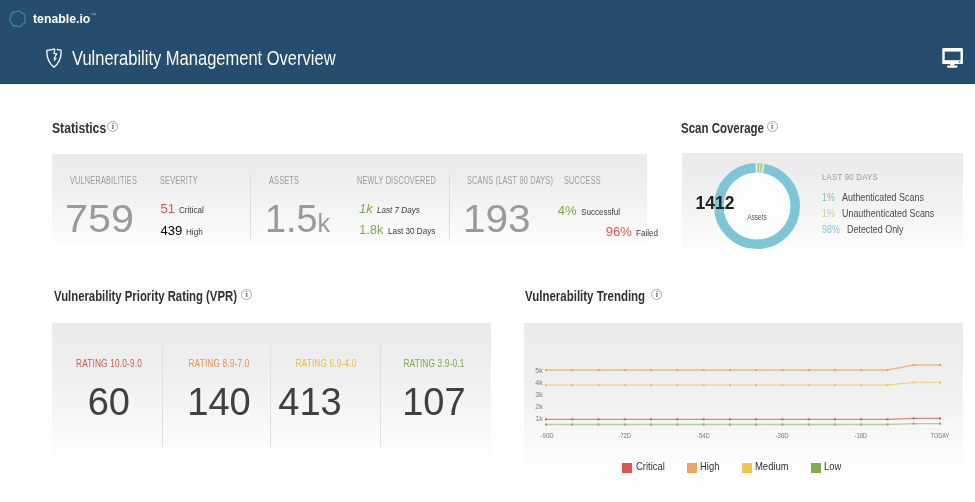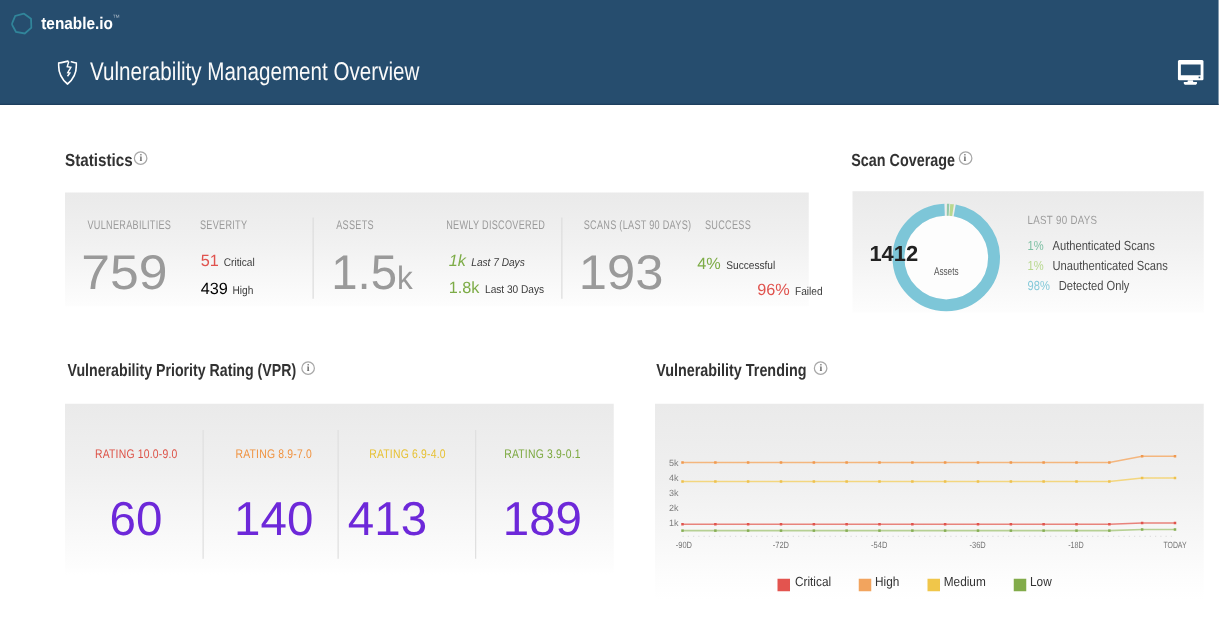--- a/index.html
+++ b/index.html
@@ -20,21 +20,21 @@
 .kv .lbl { font-size:9px; color:#3a3a3a; display:inline-block; transform:scaleX(0.9); transform-origin:0 0; margin-left:4px; }
 .green { color:#7dac47; }
 .red { color:#e0534e; }
 .orange { color:#000000; }
 .blue { color:#85c9d9; }
 .tealgreen { color:#7fc0a4; }
 .lightgreen { color:#b8d88f; }
 .srow { position:absolute; font-size:10.5px; line-height:1; white-space:nowrap; transform:scaleX(0.85); transform-origin:0 0; }
 .srow2 { position:absolute; font-size:10.5px; line-height:1; color:#4a4a4a; white-space:nowrap; transform:scaleX(0.85); transform-origin:0 0; }
 .vprlbl { position:absolute; font-size:10px; line-height:1; text-align:center; width:120px; transform:scaleX(0.83); transform-origin:50% 0; letter-spacing:0.2px; }
-.vprnum { position:absolute; font-size:38px; color:#6d28d9; line-height:1; text-align:center; width:120px; transform:scaleX(1.0); transform-origin:50% 0;margin-top:14px; }
+.vprnum { position:absolute; font-size:38px; color:#404040; line-height:1; text-align:center; width:120px; transform:scaleX(1.0); transform-origin:50% 0; }
 .leg { position:absolute; width:10px; height:10px; }
 .legt { position:absolute; font-size:10.5px; color:#333; line-height:1; transform:scaleX(0.9); transform-origin:0 0; }
 </style>
 </head>
 <body>
 <div id="header">
   <svg class="abs" style="left:9px; top:10.4px;" width="17.2" height="17.6" viewBox="0 0 17.2 17.6">
     <polygon points="10.0,0.83 3.18,2.75 0.41,9.31 3.81,15.55 10.82,16.79 16.16,12.08 15.80,4.98" fill="none" stroke="#31859a" stroke-width="1.45"></polygon>
   </svg>
   <div id="logo-text">tenable.io</div>
@@ -106,21 +106,21 @@
 <div class="vdiv" style="left:161.5px; top:344px; height:103px; background:#e0e0e0;"></div>
 <div class="vdiv" style="left:270px; top:344px; height:103px; background:#e0e0e0;"></div>
 <div class="vdiv" style="left:380px; top:344px; height:103px; background:#e0e0e0;"></div>
 <div class="vprlbl" style="left:48.8px; top:359.2px; color:#dd5146;">RATING 10.0-9.0</div>
 <div class="vprlbl" style="left:159px; top:359.2px; color:#f0923f;">RATING 8.9-7.0</div>
 <div class="vprlbl" style="left:265.6px; top:359.2px; color:#e7c132;">RATING 6.9-4.0</div>
 <div class="vprlbl" style="left:373.9px; top:359.2px; color:#7ba83e;">RATING 3.9-0.1</div>
 <div class="vprnum" style="left:48.8px; top:383.3px;">60</div>
 <div class="vprnum" style="left:159px; top:383.3px;">140</div>
 <div class="vprnum" style="left:250px; top:383.3px;">413</div>
-<div class="vprnum" style="left:373.9px; top:383.3px;">189</div>
+<div class="vprnum" style="left:373.9px; top:383.3px;">107</div>
 
 <div class="panel" style="left:524px; top:323px; width:439px; height:157px; background:linear-gradient(180deg, #eaeaea 0%, #f0f0f0 40%, #fdfdfd 90%, #fff 100%);"></div>
 <svg class="abs" style="left:524px; top:323px;" width="439" height="157" viewBox="0 0 439 157">
   <g font-size="7.2" fill="#7d7d7d" text-anchor="end" font-family="Liberation Sans">
     <text x="18.8" y="49.5">5k</text>
     <text x="18.8" y="61.5">4k</text>
     <text x="18.8" y="73.5">3k</text>
     <text x="18.8" y="85.5">2k</text>
     <text x="18.8" y="97.5">1k</text>
   </g>

